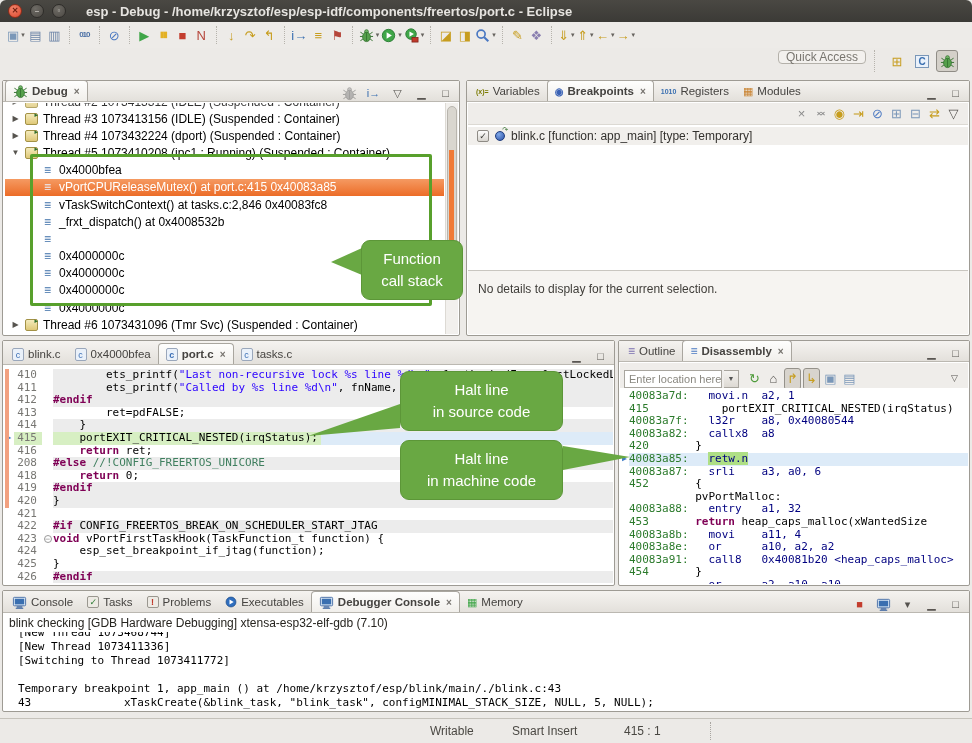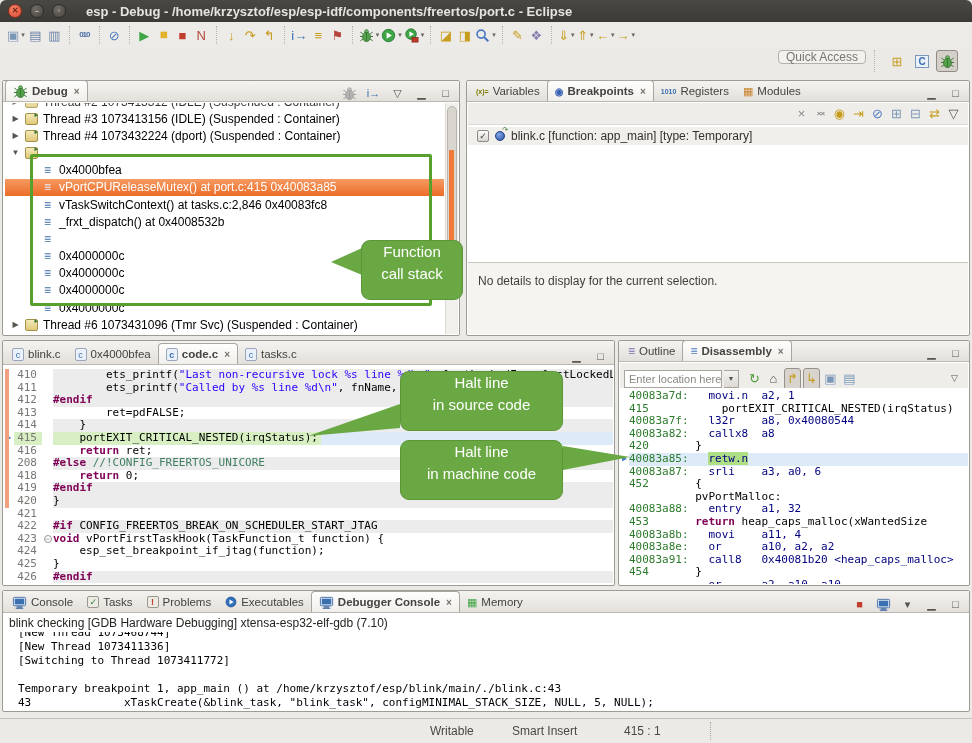--- a/index.html
+++ b/index.html
@@ -56,21 +56,21 @@
 .trow.clip{height:7px}
 .trow.clip .trin{margin-top:-10px;opacity:.8}
 .dbg-scroll{position:absolute;right:1px;top:0;width:13px;bottom:1px;background:#F2F0ED;border-left:1px solid #DDDAD4}
 .dbg-thumb{position:absolute;left:1px;right:1px;top:3px;height:140px;background:#D9D6CF;border:1px solid #B8B5AE;border-radius:6px}
 
 .bp-toolbar{position:absolute;top:22px;left:1px;right:1px;height:22px;background:#EFEDEA;border-bottom:1px solid #DCD9D3;display:flex;justify-content:flex-end;align-items:center;padding-right:5px}
 .bp-row{position:absolute;top:46px;left:1px;right:1px;height:18px;display:flex;align-items:center;gap:6px;padding-left:9px;background:#F1EFEC;font-size:12px;color:#33312E}
 .cbx{width:12px;height:12px;border:1px solid #8E8B85;border-radius:2px;background:linear-gradient(#FDFDFC,#D8D5CF);display:flex;align-items:center;justify-content:center;font-size:9px;color:#3A3A36;flex:none}
 .bp-ico{width:10px;height:10px;flex:none;border-radius:50%;background:radial-gradient(circle at 35% 30%,#7FA8E8,#2D53A8);border:1px solid #1E3C7E;position:relative}
 .bp-ico::after{content:"↷";position:absolute;right:-4px;top:-6px;font-size:7px;color:#2F6E2B}
-.bp-details{position:absolute;left:1px;right:1px;bottom:1px;height:72px;background:#F6F4F1;border-top:1px solid #C9C6C0;font-size:12px;color:#3F3D39;padding:11px 10px}
+.bp-details{position:absolute;left:1px;right:1px;bottom:1px;height:64px;background:#F6F4F1;border-top:1px solid #C9C6C0;font-size:12px;color:#3F3D39;padding:11px 10px}
 
 #editor-code{position:absolute;left:1px;top:25px;right:1px;bottom:1px;overflow:hidden;font-family:"DejaVu Sans Mono",monospace;font-size:11px;padding-top:3px;background:#fff}
 .cl{height:12.6px;line-height:12.6px;display:flex;white-space:pre}
 .ige{width:10px;flex:none;font-size:8px;color:#3E7BC6;text-align:center}
 .ln{width:28px;flex:none;text-align:right;padding-right:5px;color:#787773}
 .fold{width:11px;flex:none;text-align:center}
 .fm{display:inline-block;width:8px;height:8px;border:1px solid #9A9A9A;border-radius:50%;line-height:6px;font-size:7px;color:#666;background:#fff;vertical-align:middle}
 .ct{flex:1;color:#000}
 .cl.gray .ct{background:#ECECEC}
 .cl.halt .ln{background:#D7EFC3}
@@ -94,21 +94,21 @@
 .con-title{font-size:12px;color:#26241F;padding:2px 5px;white-space:nowrap}
 .con-lines{font-family:"DejaVu Sans Mono",monospace;font-size:11px;line-height:14px;padding-left:14px;white-space:pre;overflow:hidden;color:#000}
 .con-lines .clip{margin-top:-6px}
 
 .statusbar{position:absolute;left:0;right:0;top:718px;height:25px;background:#ECEAE7;border-top:1px solid #C5C2BB;font-size:12px;color:#4A4843}
 .sb-field{position:absolute;top:5px}
 .sb-sep{position:absolute;left:710px;top:3px;height:18px;border-left:1px dotted #A8A5A0}
 
 .ann-box{position:absolute;left:30px;top:154px;width:402px;height:152px;border:3px solid #58A02C;z-index:40;border-radius:2px}
 .ann-orange{position:absolute;left:449px;top:150px;width:5px;height:149px;background:#F07B38;z-index:39}
-.callout{position:absolute;background:#69A843;border:1px solid #5C9638;border-radius:9px;color:#fff;text-align:center;font-size:15px;line-height:22px;z-index:50}
+.callout{position:absolute;background:#69A843;border:1px solid #5C9638;border-radius:9px;color:#fff;text-align:center;font-size:15px;line-height:22px;padding-top:7px;z-index:50}
 #tails{position:absolute;inset:0;pointer-events:none;z-index:49}
 #tails polygon{fill:#69A843}
 .hidden-defs{position:absolute;width:0;height:0;overflow:hidden}
 </style>
 </head>
 <body>
 
 <div id="root">
 
   <svg class="hidden-defs" aria-hidden="true">
@@ -327,20 +327,21 @@
             <div class="trin">
               <span class="exp">▶</span>
               <span class="th-ico"></span>
               <span class="trlbl">Thread #4 1073432224 (dport) (Suspended : Container)</span>
             </div>
           </div>
           <div class="trow thread">
             <div class="trin">
               <span class="exp">▼</span>
               <span class="th-ico"></span>
+              <span class="trlbl">Thread #5 1073410208 (ipc1 : Running) (Suspended : Container)</span>
             </div>
           </div>
           <div class="trow frame">
             <div class="trin">
               <span class="fr-ico">≡</span>
               <span class="trlbl">0x4000bfea</span>
             </div>
           </div>
           <div class="trow frame sel">
             <div class="trin">
@@ -473,21 +474,21 @@
         <div class="tab">
           <span style="display: inline-block; width: 12px; height: 13px; border: 1px solid rgb(154, 167, 187); background: rgb(234, 241, 250); color: rgb(59, 111, 181); font-size: 9px; line-height: 12px; text-align: center; border-radius: 2px;">c</span>
           <span class="tlbl">blink.c</span>
         </div>
         <div class="tab">
           <span style="display: inline-block; width: 12px; height: 13px; border: 1px solid rgb(154, 167, 187); background: rgb(234, 241, 250); color: rgb(59, 111, 181); font-size: 9px; line-height: 12px; text-align: center; border-radius: 2px;">c</span>
           <span class="tlbl">0x4000bfea</span>
         </div>
         <div class="tab sel">
           <span style="display: inline-block; width: 12px; height: 13px; border: 1px solid rgb(154, 167, 187); background: rgb(234, 241, 250); color: rgb(59, 111, 181); font-size: 9px; line-height: 12px; text-align: center; border-radius: 2px;">c</span>
-          <span class="tlbl">code.c</span>
+          <span class="tlbl">port.c</span>
           <span class="tclose">×</span>
         </div>
         <div class="tab">
           <span style="display: inline-block; width: 12px; height: 13px; border: 1px solid rgb(154, 167, 187); background: rgb(234, 241, 250); color: rgb(59, 111, 181); font-size: 9px; line-height: 12px; text-align: center; border-radius: 2px;">c</span>
           <span class="tlbl">tasks.c</span>
         </div>
         <span class="vicons">
           <span class="tbi">
             <span class="g" style="color: rgb(85, 82, 78);">▁</span>
           </span>

